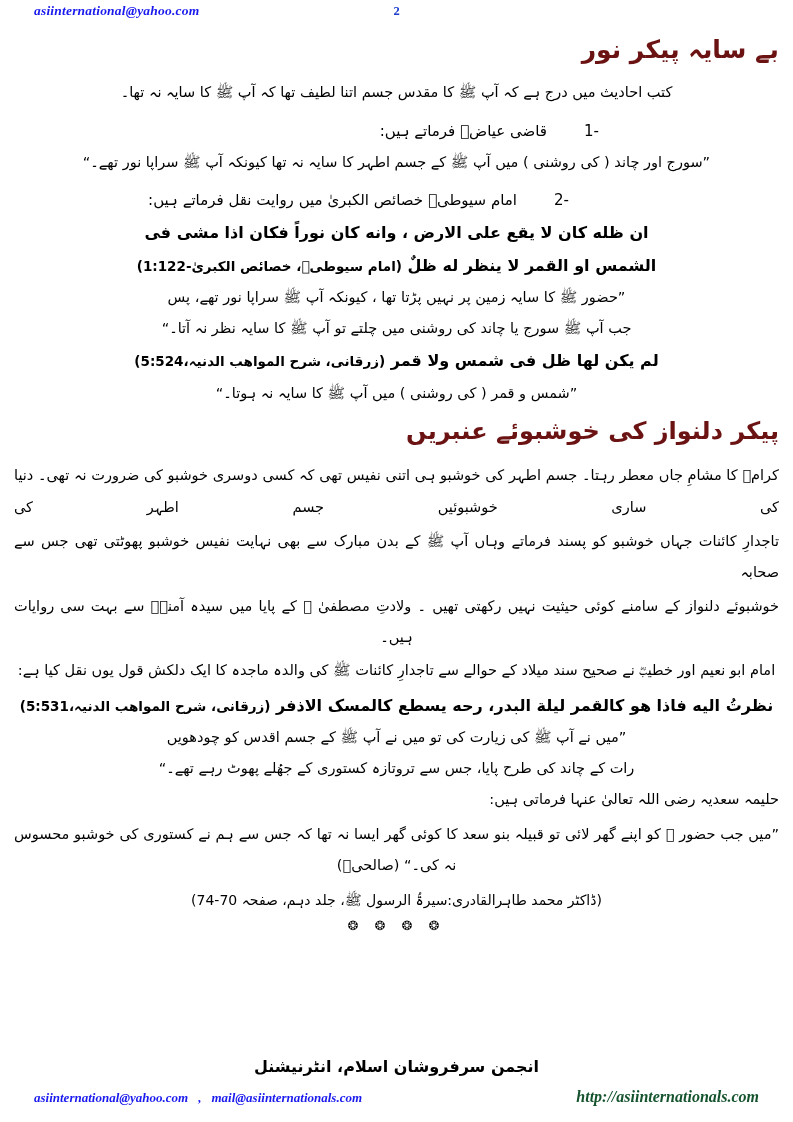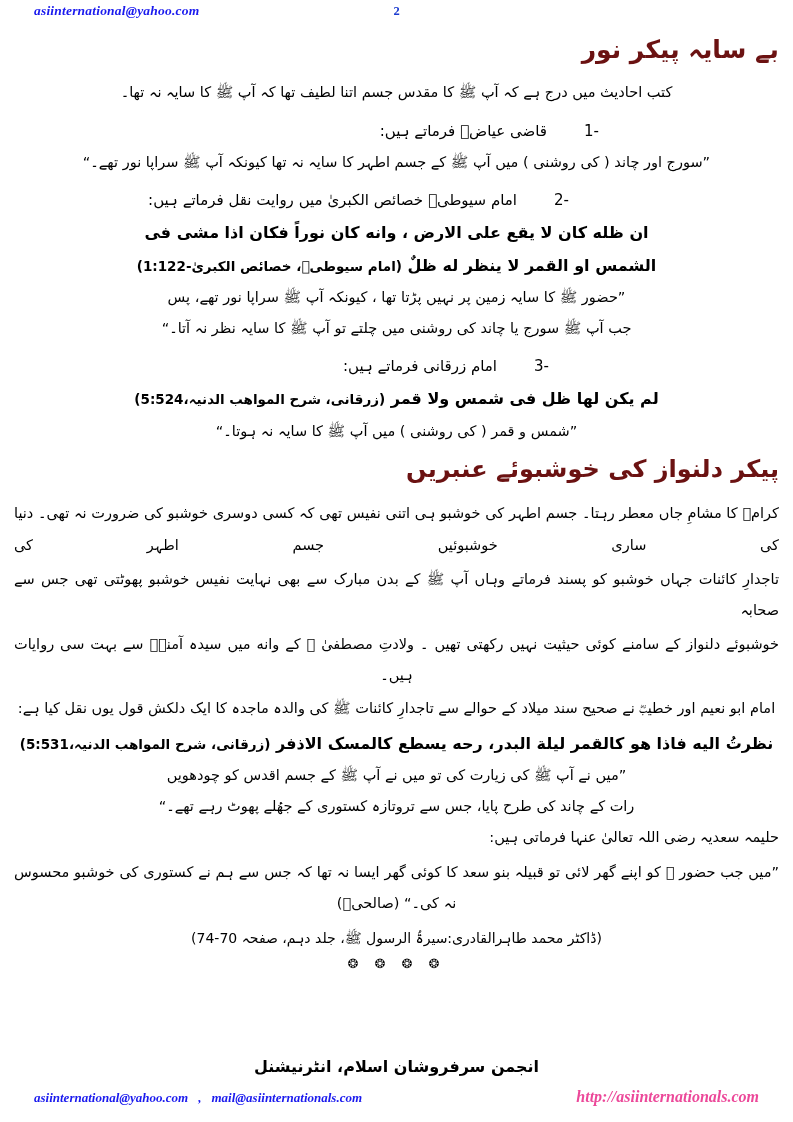--- a/index.html
+++ b/index.html
@@ -222,21 +222,21 @@
     color: #1a1aee;
   }
   .footer-web {
     position: absolute;
     right: 34px;
     top: -2px;
     font-family: "Liberation Serif", "DejaVu Serif", serif;
     font-style: italic;
     font-weight: bold;
     font-size: 16px;
-    color: #ec4899;
+    color: #14532d;
     white-space: nowrap;
     direction: ltr;
   }
 </style>
 </head>
 <body>
 
 <div class="page">
 
   <div class="header-row">
@@ -259,34 +259,31 @@
       <span class="idx">2-</span><span>امام سیوطیؒ خصائص الکبریٰ میں روایت نقل فرماتے ہیں:</span>
     </div>
     <div class="arabic-line">ان ظله کان لا یقع علی الارض ، وانه کان نوراً فکان اذا مشی فی</div>
     <div class="arabic-line">
       <span>الشمس او القمر لا ینظر له ظلٌ</span>
       <span class="cite">(امام سیوطیؒ، خصائص الکبریٰ-1:122)</span>
     </div>
     <div class="translation">”حضور ﷺ کا سایہ زمین پر نہیں پڑتا تھا ، کیونکہ آپ ﷺ سراپا نور تھے، پس</div>
     <div class="translation">جب آپ ﷺ سورج یا چاند کی روشنی میں چلتے تو آپ ﷺ کا سایہ نظر نہ آتا۔“</div>
 
-    <div class="num-item indent-3">
-      <span class="idx">3-</span><span>امام زرقانی فرماتے ہیں:</span>
-    </div>
     <div class="arabic-line">
       <span>لم یکن لها ظل فی شمس ولا قمر</span>
       <span class="cite">(زرقانی، شرح المواهب الدنیہ،5:524)</span>
     </div>
     <div class="translation">”شمس و قمر ( کی روشنی ) میں آپ ﷺ کا سایہ نہ ہوتا۔“</div>
 
     <div class="heading h2">پیکر دلنواز کی خوشبوئے عنبریں</div>
 
     <div class="para">کرامؓ کا مشامِ جاں معطر رہتا۔ جسم اطہر کی خوشبو ہی اتنی نفیس تھی کہ کسی دوسری خوشبو کی ضرورت نہ تھی۔ دنیا کی ساری خوشبوئیں جسم اطہر کی</div>
     <div class="para">تاجدارِ کائنات جہاں خوشبو کو پسند فرماتے وہاں آپ ﷺ کے بدن مبارک سے بھی نہایت نفیس خوشبو پھوٹتی تھی جس سے صحابہ</div>
-    <div class="para last">خوشبوئے دلنواز کے سامنے کوئی حیثیت نہیں رکھتی تھیں ۔ ولادتِ مصطفیٰ ﷺ کے وانه میں سیدہ آمنہؓ سے بہت سی روایات ہیں۔</div>
+    <div class="para last">خوشبوئے دلنواز کے سامنے کوئی حیثیت نہیں رکھتی تھیں ۔ ولادتِ مصطفیٰ ﷺ کے پایا میں سیدہ آمنہؓ سے بہت سی روایات ہیں۔</div>
 
     <div class="urdu-line center">امام ابو نعیم اور خطیبؓ نے صحیح سند میلاد کے حوالے سے تاجدارِ کائنات ﷺ کی والدہ ماجدہ کا ایک دلکش قول یوں نقل کیا ہے:</div>
 
     <div class="arabic-line">
       <span>نظرتُ الیه فاذا هو کالقمر لیلة البدر، رحه یسطع کالمسک الاذفر</span>
       <span class="cite">(زرقانی، شرح المواهب الدنیہ،5:531)</span>
     </div>
     <div class="translation">”میں نے آپ ﷺ کی زیارت کی تو میں نے آپ ﷺ کے جسم اقدس کو چودھویں</div>
     <div class="translation">رات کے چاند کی طرح پایا، جس سے تروتازہ کستوری کے جھُلے پھوٹ رہے تھے۔“</div>
 

